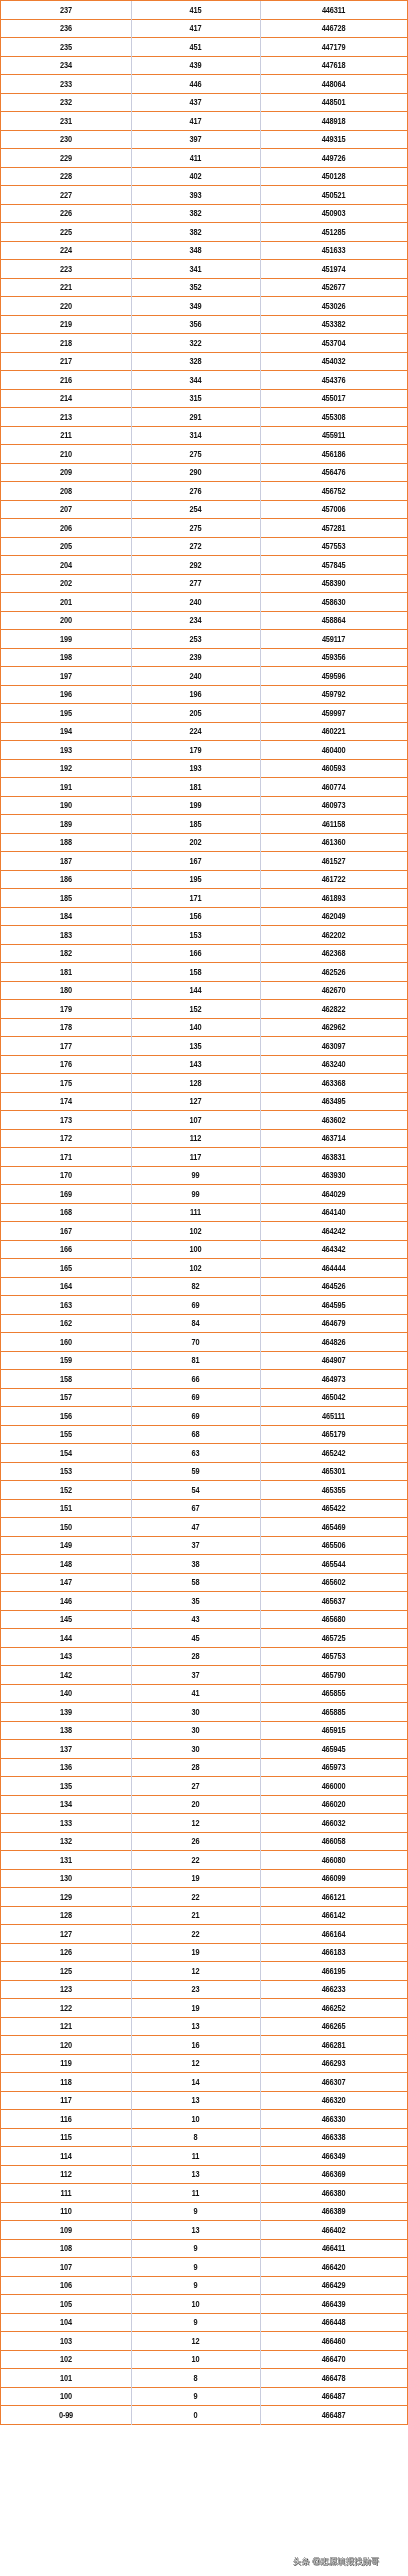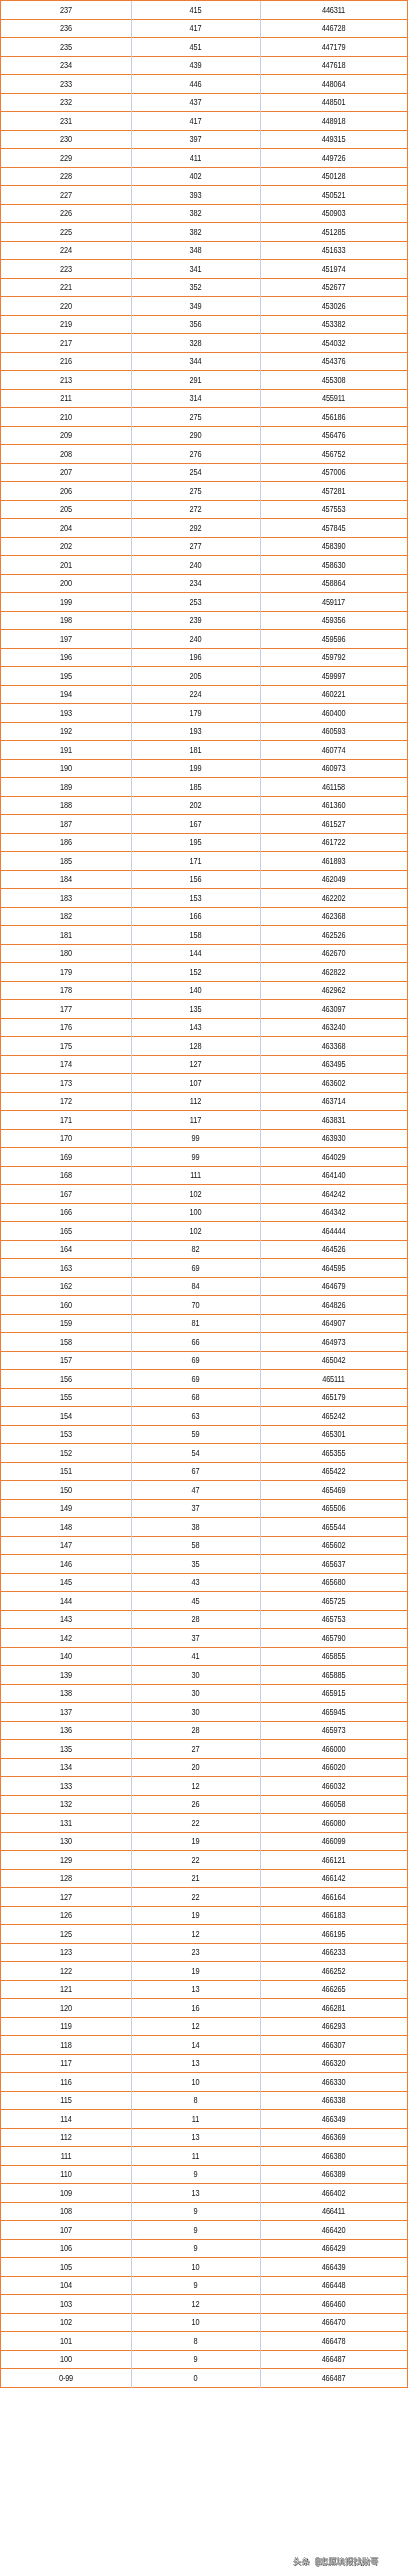--- a/index.html
+++ b/index.html
@@ -4,20 +4,21 @@
 <style>
   html, body { margin: 0; padding: 0; background: #ffffff; }
   body { width: 408px; height: 2576px; overflow: hidden; position: relative; }
   .table {
     position: absolute; left: 0; top: 0;
     width: 408px;
     border-left: 1.1px solid #ED7D31;
     border-right: 1.1px solid #ED7D31;
     border-top: 1.1px solid #ED7D31;
     box-sizing: border-box;
+    font-weight: bold;
   }
   .row {
     display: flex;
     height: 18.5px;
     border-bottom: 0.8px solid #ED7D31;
     box-sizing: border-box;
   }
   .cell {
     display: flex; align-items: center; justify-content: center;
     font-family: "Liberation Sans", sans-serif;
@@ -28,21 +29,21 @@
     transform: scaleX(0.82);
   }
   .c1 { width: 130px; }
   .c2 { width: 129px; }
   .c3 { flex: 1; }
   .vline {
     position: absolute; top: 0; bottom: 0; width: 0.6px; background: #C9CCDD;
   }
   .watermark {
     position: absolute; left: 293px; top: 2556px;
-    font-family: Liberation Mono, monospace;
+    font-family: Liberation Sans, sans-serif;
     font-size: 8.4px; color: #ffffff;
     text-shadow: 0 0 0.6px #000, 0 0 0.6px #000, 0.6px 0.6px 0.6px #333;
     white-space: nowrap;
   }
 </style>
 </head>
 <body>
 
 <div class="table" id="tbl">
   <div class="vline" style="left:130px"></div>
@@ -131,28 +132,38 @@
       <div class="cell c1">220</div>
       <div class="cell c2">349</div>
       <div class="cell c3">453026</div>
     </div>
     <div class="row">
       <div class="cell c1">219</div>
       <div class="cell c2">356</div>
       <div class="cell c3">453382</div>
     </div>
     <div class="row">
+      <div class="cell c1">218</div>
+      <div class="cell c2">322</div>
+      <div class="cell c3">453704</div>
+    </div>
+    <div class="row">
       <div class="cell c1">217</div>
       <div class="cell c2">328</div>
       <div class="cell c3">454032</div>
     </div>
     <div class="row">
       <div class="cell c1">216</div>
       <div class="cell c2">344</div>
       <div class="cell c3">454376</div>
+    </div>
+    <div class="row">
+      <div class="cell c1">214</div>
+      <div class="cell c2">315</div>
+      <div class="cell c3">455017</div>
     </div>
     <div class="row">
       <div class="cell c1">213</div>
       <div class="cell c2">291</div>
       <div class="cell c3">455308</div>
     </div>
     <div class="row">
       <div class="cell c1">211</div>
       <div class="cell c2">314</div>
       <div class="cell c3">455911</div>

